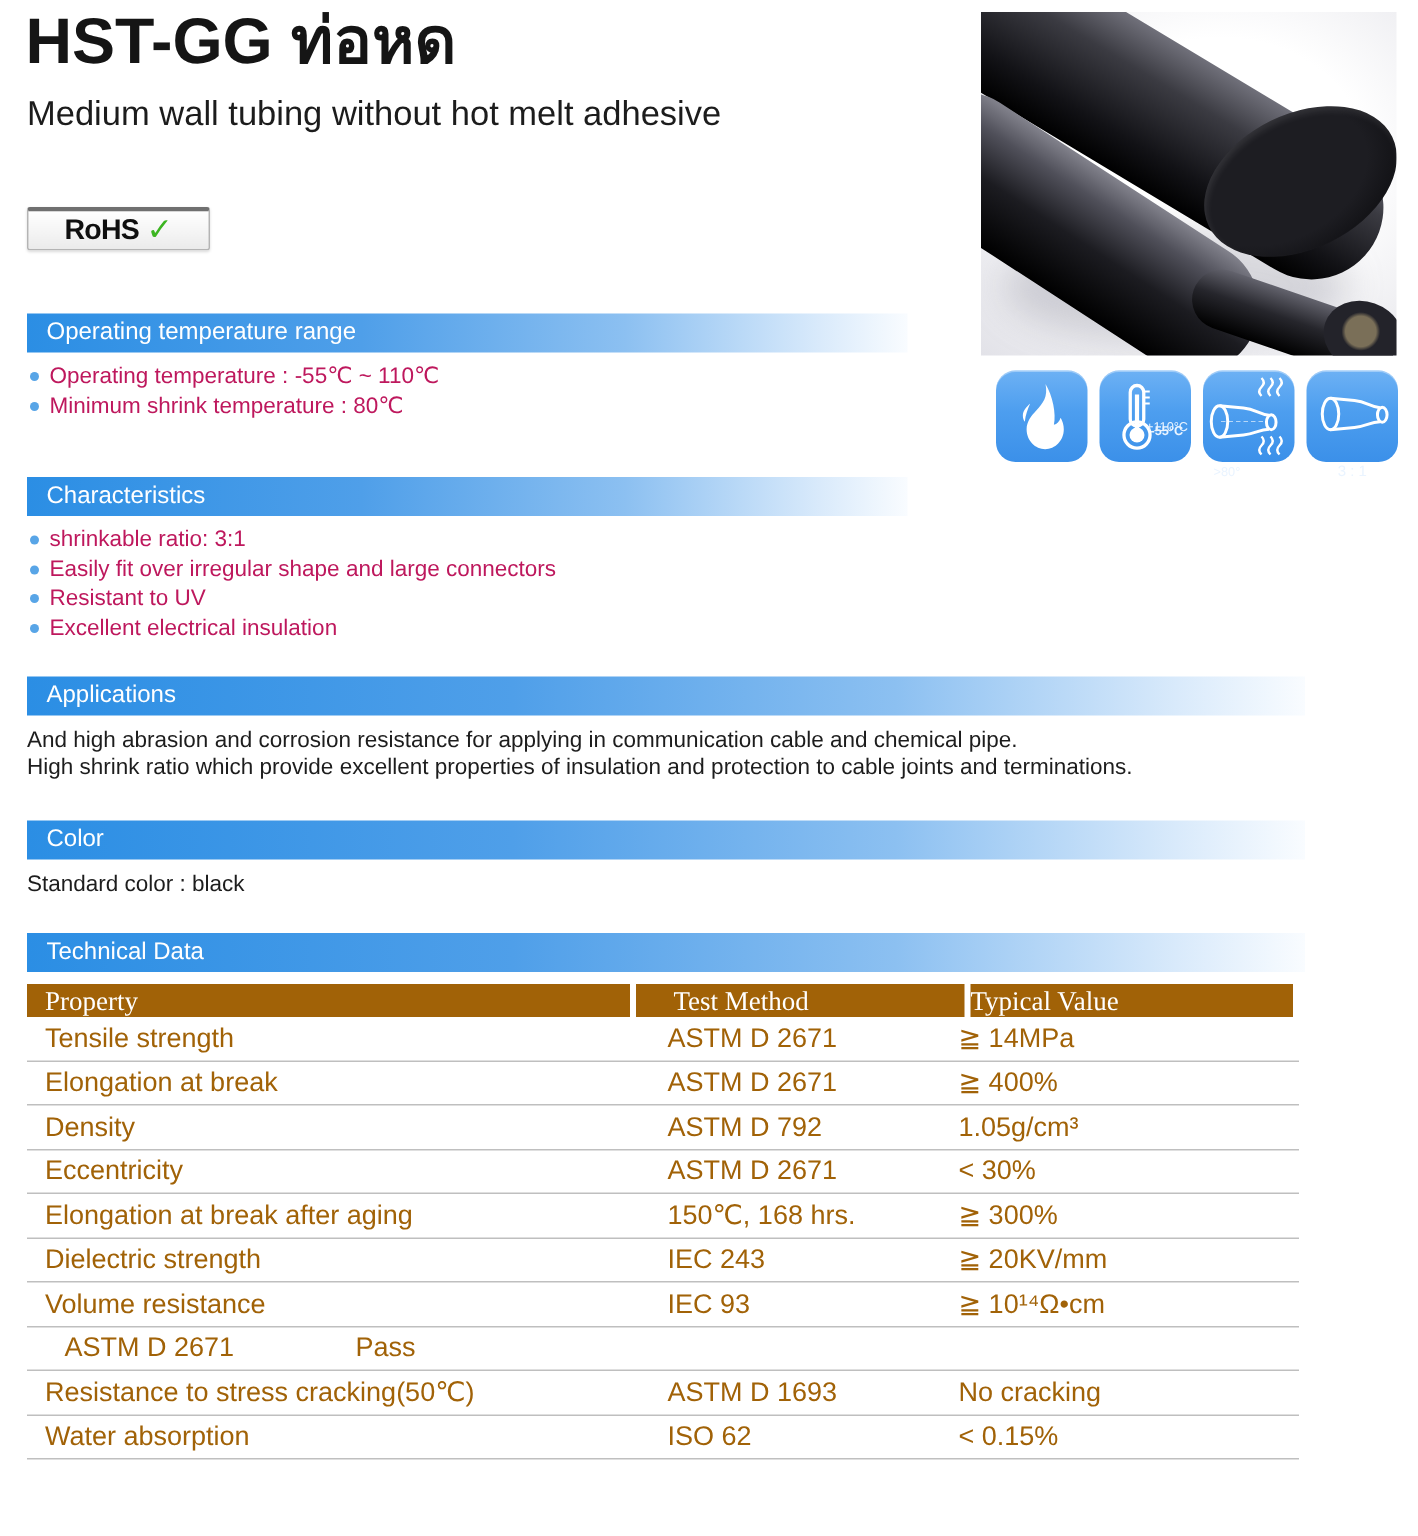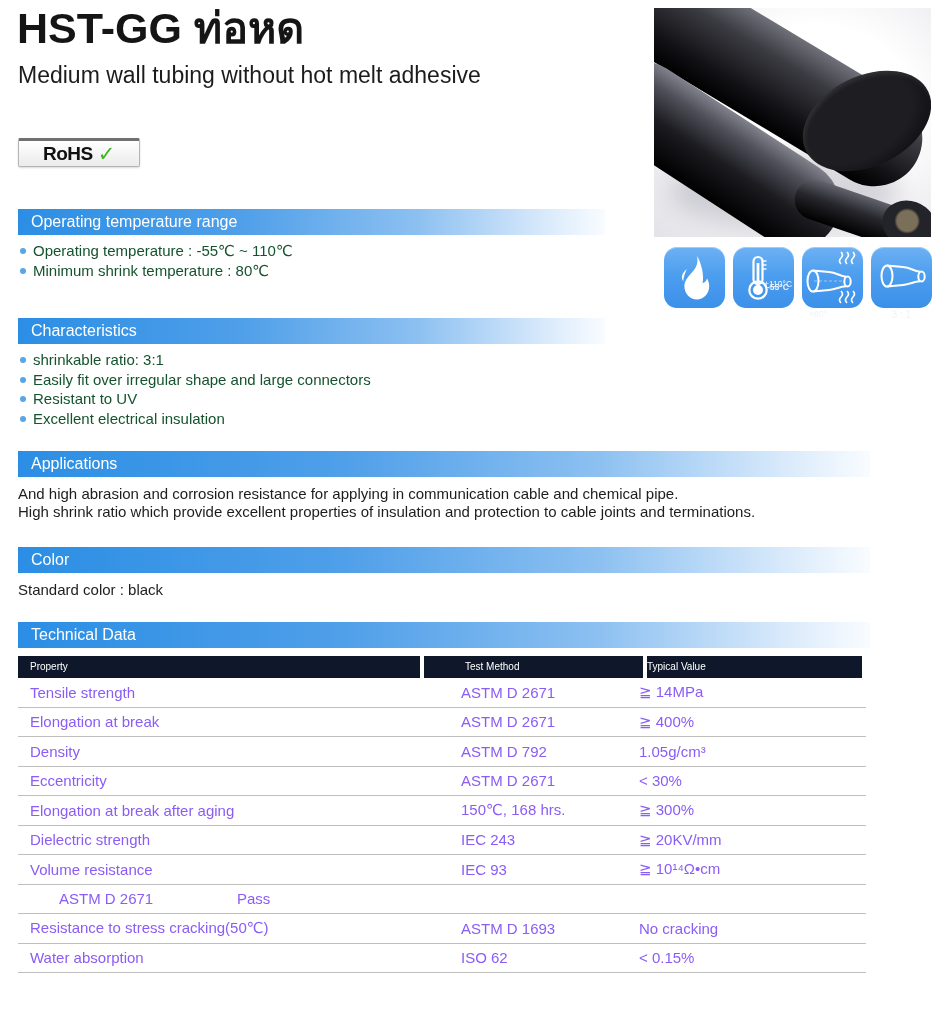--- a/index.html
+++ b/index.html
@@ -14,36 +14,36 @@
   .rohs .chk{color:#3cb521;font-size:21px;font-weight:bold;line-height:1;}
 
   
   .bar{position:absolute;left:18px;height:26px;line-height:26px;padding-left:13px;color:#fff;font-size:16px;
        background:linear-gradient(90deg,#2b8ee4 0%,#4f9fe9 38%,#8cc0f1 68%,#d9eafb 90%,#f9fcff 100%);}
   .bar.narrow{width:574px;}
   .bar.wide{width:839px;}
 
   
   .blist{position:absolute;left:18px;margin:0;padding:0;list-style:none;}
-  .blist li{position:relative;padding-left:15px;font-size:15px;line-height:19.6px;color:#14532d;}
+  .blist li{position:relative;padding-left:15px;font-size:15px;line-height:19.6px;color:#be185d;}
   .blist li::before{content:"";position:absolute;left:2px;top:7px;width:6px;height:6px;border-radius:50%;background:#58a5e7;}
 
   .para{position:absolute;left:18px;}
   .para div{font-size:15px;line-height:17.6px;color:#1d1d1d;}
   .plain{position:absolute;left:18px;font-size:15px;color:#1d1d1d;}
 
   
   .table{position:absolute;left:18px;top:656px;width:848px;}
   .thead{display:flex;gap:4px;height:22px;}
-  .th{background:#0f172a;color:#fff;font-size:10px;line-height:22px;}
+  .th{background:#a16207;color:#fff;font-size:18px;line-height:22px;font-family:Liberation Serif, serif;}
   .c0{width:402px;padding-left:12px;box-sizing:border-box;}
-  .c1{width:219px;padding-left:41px;box-sizing:border-box;}
+  .c1{width:219px;padding-left:25px;box-sizing:border-box;}
   .c2{width:215px;box-sizing:border-box;}
   .trow{display:flex;align-items:center;height:28.5px;border-bottom:1px solid #bfbfbf;}
-  .trow div{font-size:15px;color:#8b5cf6;}
+  .trow div{font-size:18px;color:#a16207;}
 
   
   .photo{position:absolute;left:654px;top:8px;width:277px;height:229px;overflow:hidden;
          background:radial-gradient(ellipse at 58% 42%,#ffffff 42%,#f0f0f3 72%,#e2e2e8 100%);}
   .ph-shadow{position:absolute;left:15px;top:145px;width:230px;height:75px;border-radius:50%;background:rgba(110,110,130,.28);filter:blur(12px);}
   .tube-back{position:absolute;left:-45px;top:22px;width:330px;height:96px;border-radius:48px;
              background:linear-gradient(180deg,#70707a 0%,#3b3b42 30%,#121216 75%,#000 100%);transform:rotate(31deg);}
   .tube-back-end{position:absolute;left:145px;top:68px;width:136px;height:90px;border-radius:50%;transform:rotate(-26deg);
              background:radial-gradient(ellipse at 42% 40%,#1d1d22 55%,#060608 100%);box-shadow:inset 0 3px 5px rgba(255,255,255,.10);}
   .tube-front{position:absolute;left:-70px;top:103px;width:270px;height:88px;border-radius:44px;

